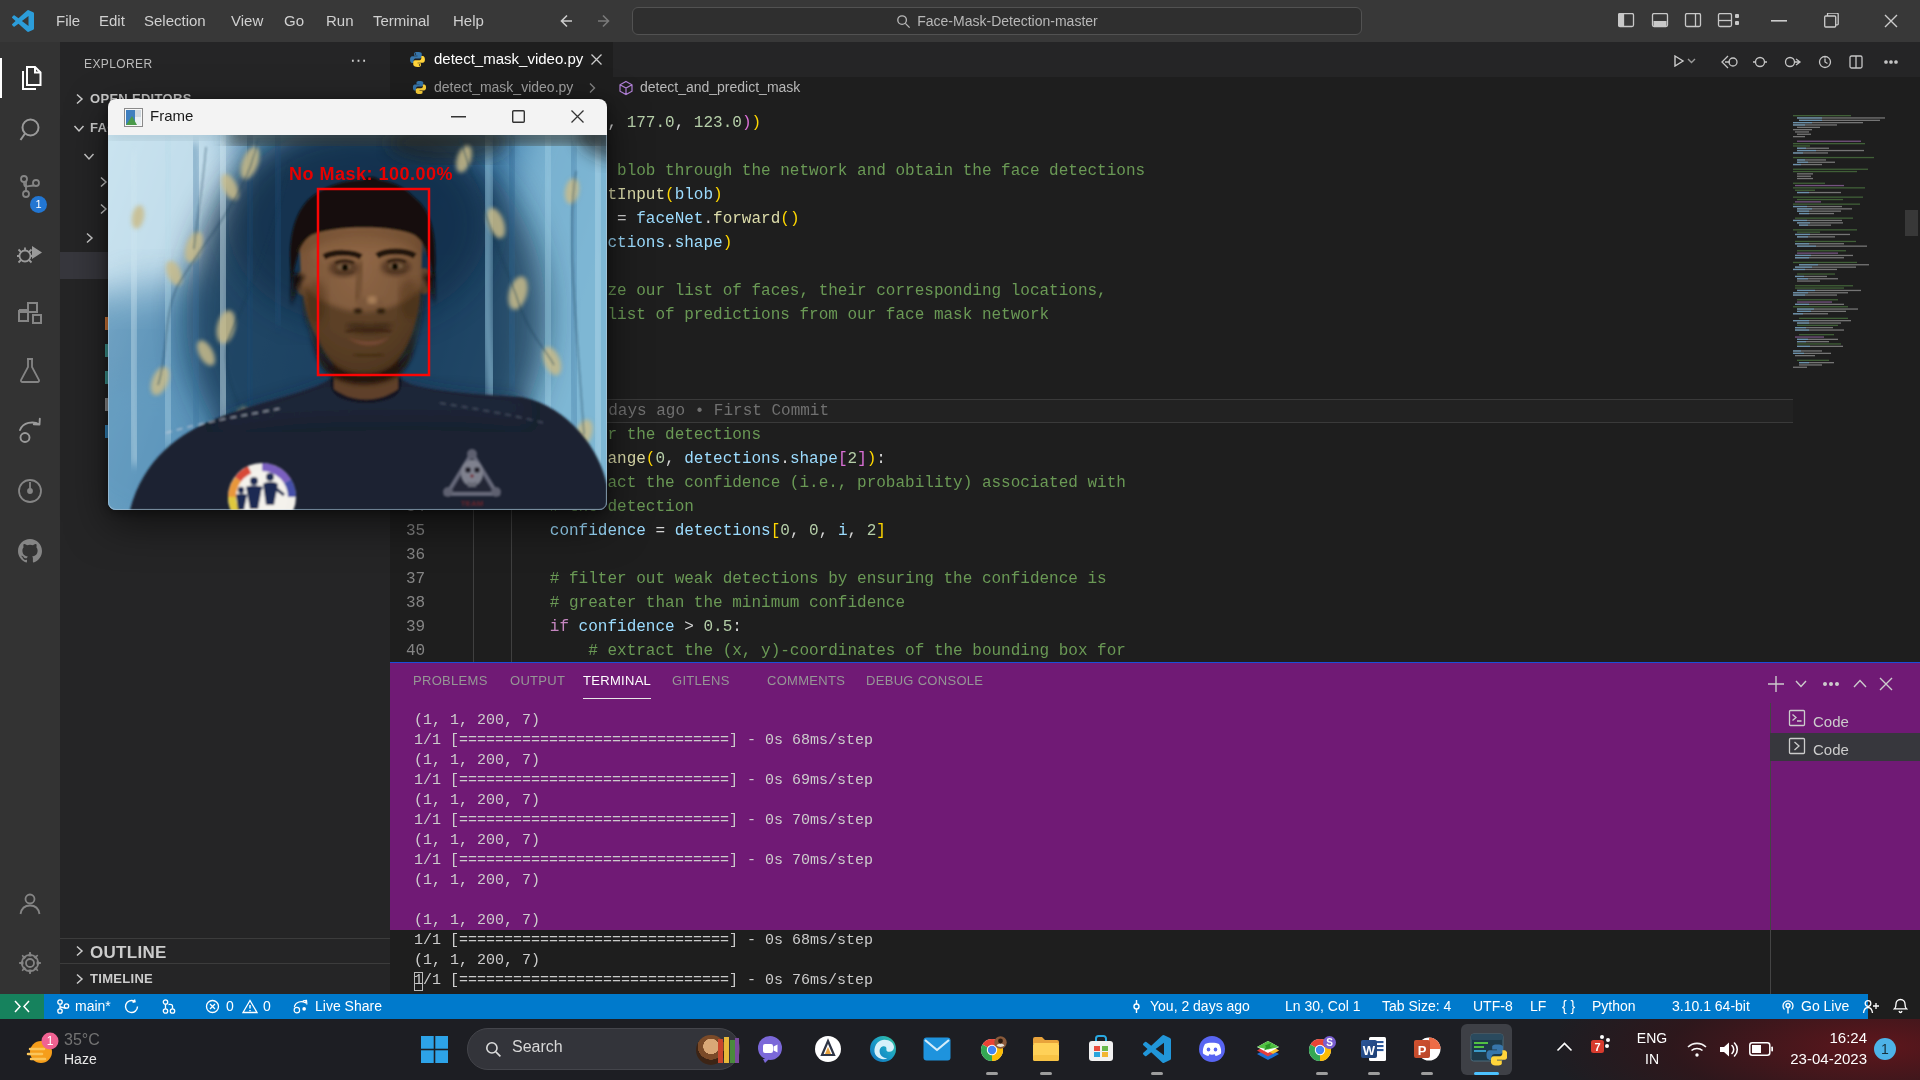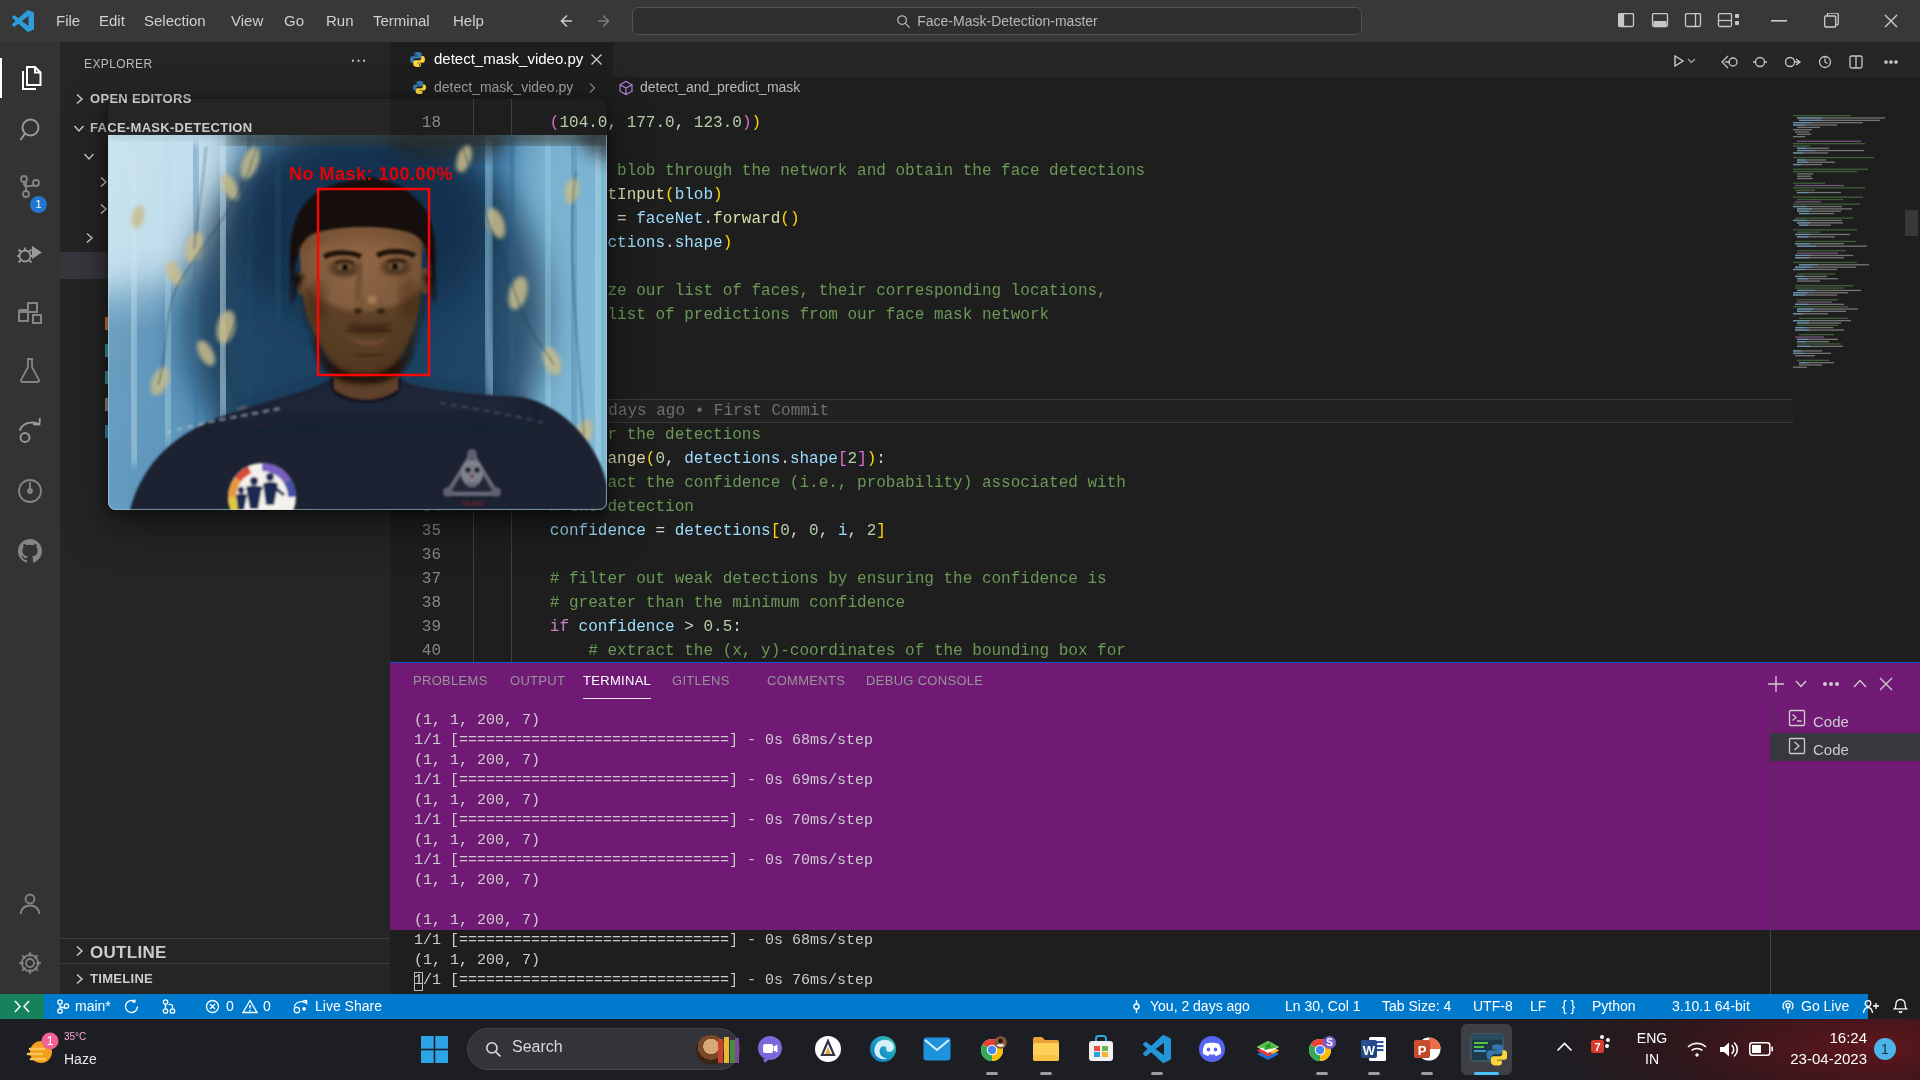--- a/index.html
+++ b/index.html
@@ -19,21 +19,21 @@
 
   
   #sidebar { left:60px; top:42px; width:330px; height:952px; background:#252526; color:#cccccc; }
 
   
   #tabbar { left:390px; top:42px; width:1530px; height:35px; background:#252526; }
   #tab1 { position:absolute; left:0; top:0; width:224px; height:35px; background:#1e1e1e; color:#ffffff; border-right:1px solid #252526; }
   #breadcrumb { left:390px; top:77px; width:1530px; height:22px; background:#1e1e1e; color:#a0a0a0; font-size:14px; }
   #editor { left:390px; top:99px; width:1530px; height:563px; background:#1e1e1e; overflow:hidden; }
   .codeline { position:absolute; left:0; height:24px; line-height:24px; font-size:16px; font-family:"Liberation Mono", monospace; white-space:pre; color:#d4d4d4; }
-  .gutter { position:absolute; width:51px; text-align:right; height:24px; line-height:24px; font-size:16px; font-family:"Liberation Mono", monospace; color:#858585; }
+  .gutter { position:absolute; width:51px; text-align:center; height:24px; line-height:24px; font-size:16px; font-family:"Liberation Mono", monospace; color:#858585; }
   .cmt { color:#6a9955; } .kw { color:#c586c0; } .var { color:#9cdcfe; }
   .fn { color:#dcdcaa; } .num { color:#b5cea8; } .p1 { color:#ffd700; } .p2 { color:#da70d6; }
   .wh { color:#d4d4d4; } .blame { color:#707070; }
 
   
   #panel { left:390px; top:662px; width:1530px; height:268px; background:#701a75; border-top:1px solid #1d4ed8; }
   .ptab { position:absolute; top:0; height:36px; line-height:36px; font-size:13px; color:#969696; letter-spacing:0.3px; }
   .tline { position:absolute; left:24px; height:20px; line-height:20px; font-size:15px; font-family:"Liberation Mono", monospace; color:#cccccc; white-space:pre; }
 
   
@@ -541,21 +541,21 @@
 
   <div class="abs" id="taskbar">
     <div class="abs" style="left:1560px;top:0;width:360px;height:61px;background:radial-gradient(ellipse 330px 95px at 88% 45%, rgba(110,20,26,0.8), rgba(70,13,17,0.4) 62%, rgba(0,0,0,0) 100%)"></div>
     <svg class="abs" style="left:24px;top:12px" width="38" height="38" viewBox="0 0 38 38">
       <circle cx="17" cy="21" r="11" fill="#f59e1b"></circle>
       <path d="M6 18 H20 M4 23 H18 M7 28 H21" stroke="#fbc55a" stroke-width="2.5" stroke-linecap="round"></path>
       <circle cx="26" cy="10" r="8.5" fill="#f06292"></circle>
       <text x="26" y="14" font-size="12" fill="#ffffff" text-anchor="middle" font-family="Liberation Sans">1</text>
     </svg>
     <span class="abs" style="left:64px;top:1031px;color:#ffffff;font-size:15px"></span>
-    <div class="abs" style="left:64px;top:12px;color:#f9a8d4;font-size:10px">35°C</div>
+    <div class="abs" style="left:64px;top:12px;color:#737373;font-size:16px">35°C</div>
     <div class="abs" style="left:64px;top:32px;color:#e8e8e8;font-size:14px">Haze</div>
     <svg class="abs" style="left:421px;top:17px" width="27" height="27" viewBox="0 0 27 27">
       <rect x="0" y="0" width="12.7" height="12.7" fill="#2da3e8"></rect>
         <rect x="14.3" y="0" width="12.7" height="12.7" fill="#2da3e8"></rect>
       <rect x="0" y="14.3" width="12.7" height="12.7" fill="#2da3e8"></rect>
         <rect x="14.3" y="14.3" width="12.7" height="12.7" fill="#2da3e8"></rect>
     </svg>
     <div class="abs" style="left:467px;top:9px;width:273px;height:42px;border-radius:21px;background:#33343a;border:1px solid #44454b">
       <svg class="abs" style="left:17px;top:12px" width="17" height="17" viewBox="0 0 16 16" fill="none" stroke="#dddddd" stroke-width="1.5">
           <circle cx="6.5" cy="6.5" r="4.8"></circle>
@@ -719,20 +719,39 @@
       <rect x="0.8" y="0.8" width="20" height="12.4" rx="2.5" fill="none" stroke="#ffffff" stroke-width="1.5"></rect>
       <rect x="3" y="3" width="9" height="8" fill="#ffffff"></rect>
       <rect x="22.3" y="4.5" width="1.7" height="5" rx="0.8" fill="#ffffff"></rect>
     </svg>
     <div class="abs" style="right:53px;top:10px;color:#ffffff;font-size:15px;text-align:right">16:24</div>
     <div class="abs" style="right:53px;top:31px;color:#ffffff;font-size:15px;text-align:right">23-04-2023</div>
     <div class="abs" style="left:1874px;top:19px;width:22px;height:22px;border-radius:50%;background:#4db3e8;color:#16303c;font-size:14px;text-align:center;line-height:22px">1</div>
   </div>
 
   <div class="abs" id="framewin">
+    <div id="frametitle">
+      <svg class="abs" style="left:16px;top:9px" width="19" height="19" viewBox="0 0 19 19">
+        <rect x="0.5" y="0.5" width="18" height="18" fill="#f8f8f8" stroke="#8a8a8a"></rect>
+        <rect x="2" y="2" width="15" height="15" fill="#e8eef2"></rect>
+        <rect x="2" y="2" width="9" height="15" fill="#3f7fbf"></rect>
+        <path d="M2 17 L8 8 L13 17 Z" fill="#4a9a4a"></path>
+        <rect x="11" y="2" width="6" height="7" fill="#cfd8df"></rect>
+      </svg>
+      <span class="abs" style="left:42px;top:8px">Frame</span>
+      <svg class="abs" style="left:343px;top:17px" width="15" height="2" viewBox="0 0 15 2">
+          <rect width="15" height="1.5" fill="#333333"></rect>
+        </svg>
+      <svg class="abs" style="left:404px;top:11px" width="13" height="13" viewBox="0 0 13 13" fill="none" stroke="#333333" stroke-width="1.4">
+          <rect x="0.7" y="0.7" width="11.6" height="11.6" rx="1"></rect>
+        </svg>
+      <svg class="abs" style="left:463px;top:11px" width="13" height="13" viewBox="0 0 13 13" stroke="#333333" stroke-width="1.3">
+          <path d="M0.5 0.5 L12.5 12.5 M12.5 0.5 L0.5 12.5"></path>
+        </svg>
+    </div>
     <div class="abs" style="left:0;top:36px;width:499px;height:375px;border:1px solid rgba(200,215,228,0.45);border-top:none;border-radius:0 0 8px 8px;z-index:60;pointer-events:none"></div>
     <div id="framecontent">
     <svg width="499" height="375" viewBox="0 0 499 375">
       <defs>
         <filter id="b1">
               <feGaussianBlur stdDeviation="1.2"></feGaussianBlur>
             </filter>
         <filter id="b2">
               <feGaussianBlur stdDeviation="2.2"></feGaussianBlur>
             </filter>

